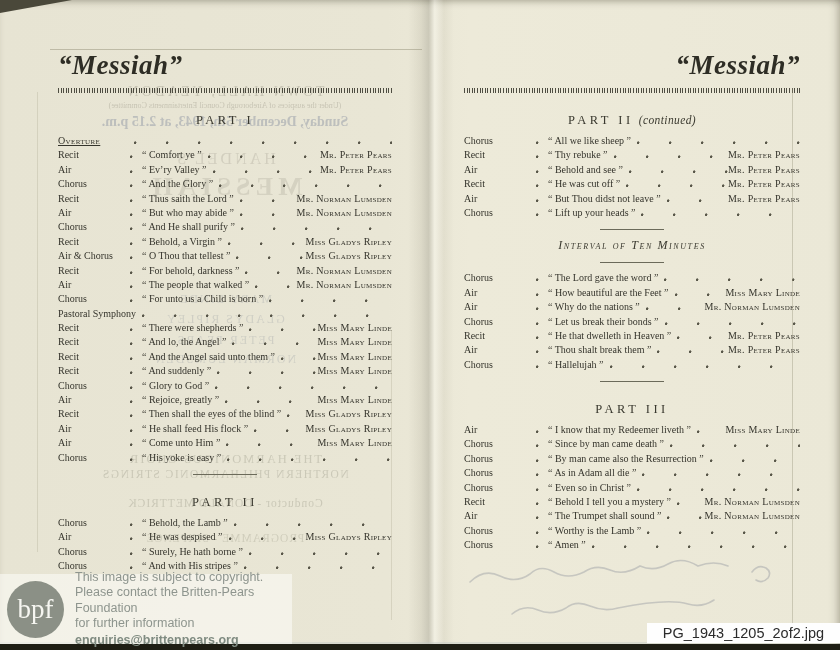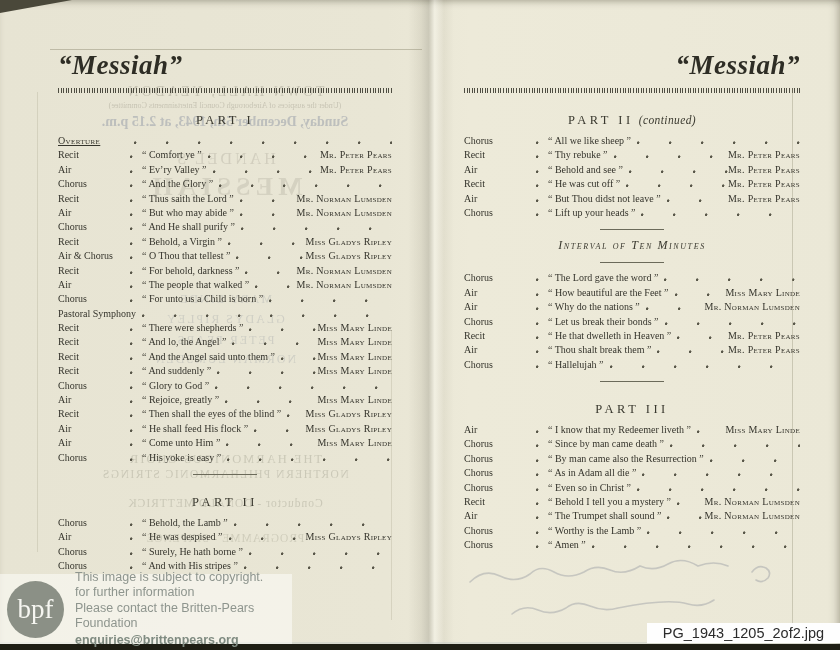--- a/index.html
+++ b/index.html
@@ -435,22 +435,22 @@
   <div class="vline" style="left:391px;top:330px;height:290px;opacity:.6;"></div>
   <div class="vline" style="left:792px;top:88px;height:536px;"></div>
   <div class="bottom-strip"></div>
 
   <div class="watermark">
     <div class="wm-circle">
       <span>bpf</span>
     </div>
     <div class="wm-text">
       <div>This image is subject to copyright.</div>
+      <div>Please contact the Britten-Pears Foundation</div>
       <div>for further information</div>
-      <div>Please contact the Britten-Pears Foundation</div>
       <div class="wm-email">enquiries@brittenpears.org</div>
     </div>
   </div>
 
   <div class="filename-bar">
     <span>PG_1943_1205_2of2.jpg</span>
   </div>
 
 </div>
 

